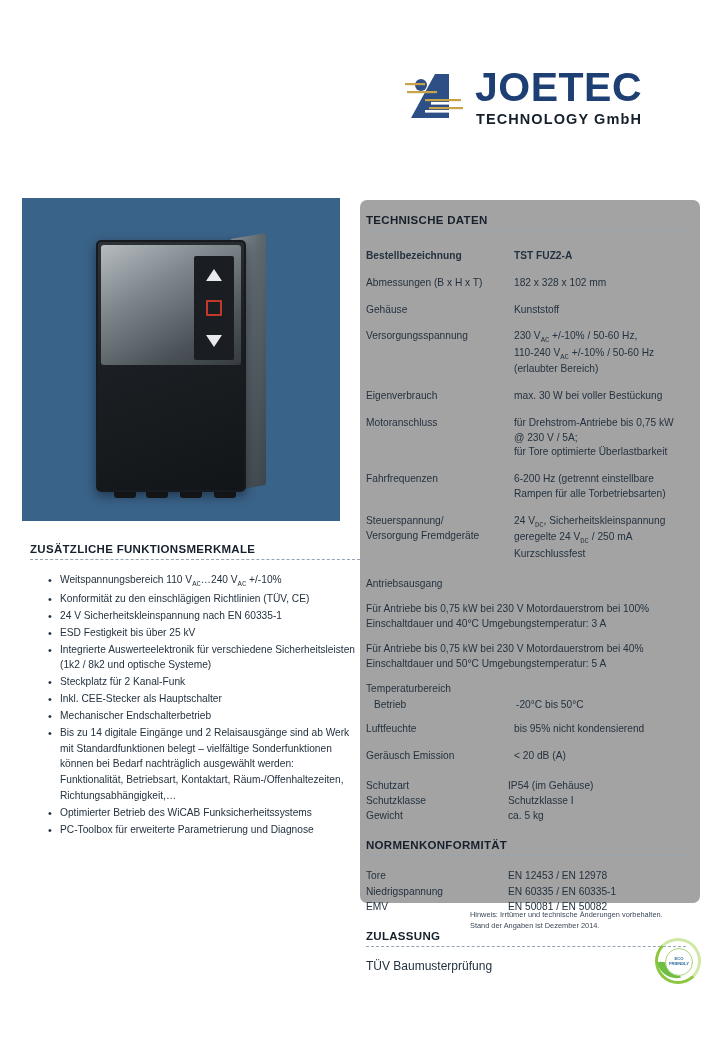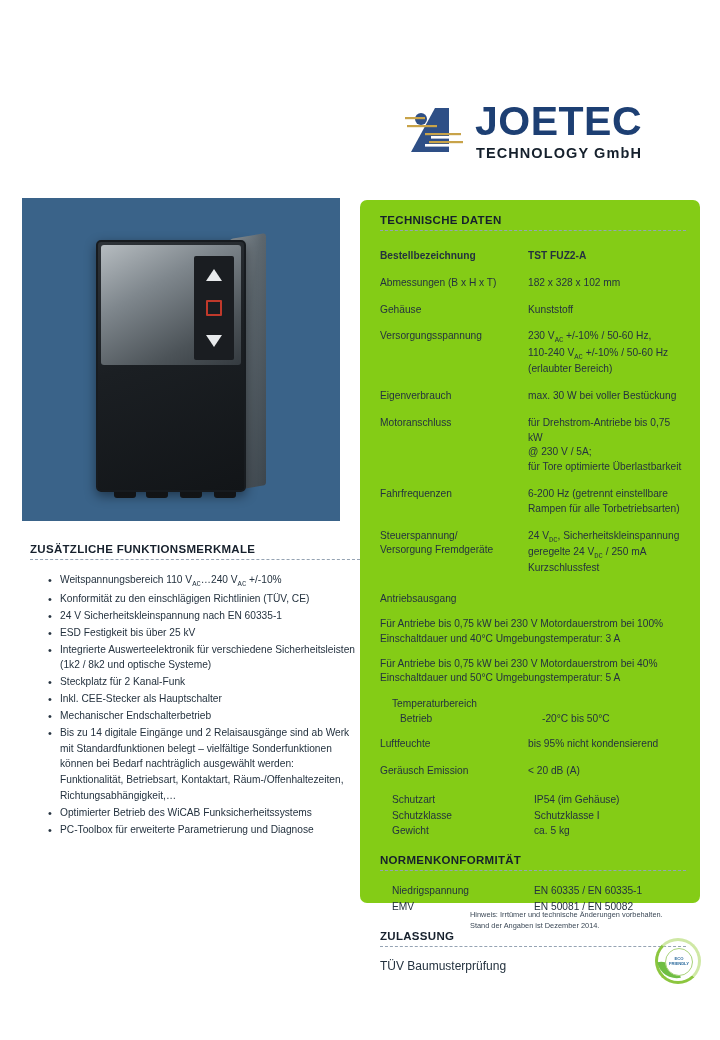--- a/index.html
+++ b/index.html
@@ -13,21 +13,21 @@
     position: relative;
     font-family: "Liberation Sans", sans-serif;
     color: #1d2b3a;
     overflow: hidden;
   }
 
   
   .header {
     position: absolute;
     left: 0; top: 0;
-    width: 664px; height: 180px; margin-top: 34px;
+    width: 664px; height: 180px;
   }
   .logo-block {
     position: absolute;
     right: 22px; top: 68px;
     display: flex;
     align-items: flex-start;
   }
   .logo-mark {
     width: 62px; height: 52px;
     position: relative;
@@ -157,24 +157,24 @@
     left: -12px;
     color: #24323f;
     font-size: 11px;
   }
 
   
   .spec-panel {
     position: absolute;
     left: 360px; top: 200px;
     width: 340px; height: 703px;
-    background: #84cc16;
+    background: #a3a3a3;
     border-radius: 7px;
     box-sizing: border-box;
-    padding: 14px 14px 0 20px;
+    padding: 14px 14px 0 6px;
   }
   .panel-section-title {
     font-size: 11.5px;
     font-weight: bold;
     letter-spacing: 0.3px;
     color: #16202c;
     padding-bottom: 4px;
   }
   .spec-table { width: 100%; border-collapse: collapse; }
   .spec-table td {
@@ -190,21 +190,21 @@
 
   .free-block { margin-top: 10px; }
   .free-block p {
     margin: 0 0 10px 0;
     font-size: 10.2px;
     line-height: 1.45;
     color: #24323f;
   }
 
   .temp-grid { display: flex; font-size: 10.2px; line-height: 1.5; color: #24323f; }
-  .temp-grid .tg-l { width: 142px; margin-left: 12px; }
+  .temp-grid .tg-l { width: 142px; }
   .indent { padding-left: 8px; }
 
   .divider-gap { height: 16px; }
 
   
   .footer-note {
     position: absolute;
     left: 470px; top: 909px;
     width: 240px;
     font-size: 7.4px;
@@ -399,20 +399,24 @@
     </div>
   </div>
 
   <div class="divider-gap"></div>
 
   <div class="panel-section-title">NORMENKONFORMITÄT</div>
   <div class="dashed-rule"></div>
 
   <div>
     <div class="temp-grid">
+      <div class="tg-l">Tore</div>
+      <div>EN 12453 / EN 12978</div>
+    </div>
+    <div class="temp-grid">
       <div class="tg-l">Niedrigspannung</div>
       <div>EN 60335 / EN 60335-1</div>
     </div>
     <div class="temp-grid">
       <div class="tg-l">EMV</div>
       <div>EN 50081 / EN 50082</div>
     </div>
   </div>
 
   <div class="divider-gap"></div>

